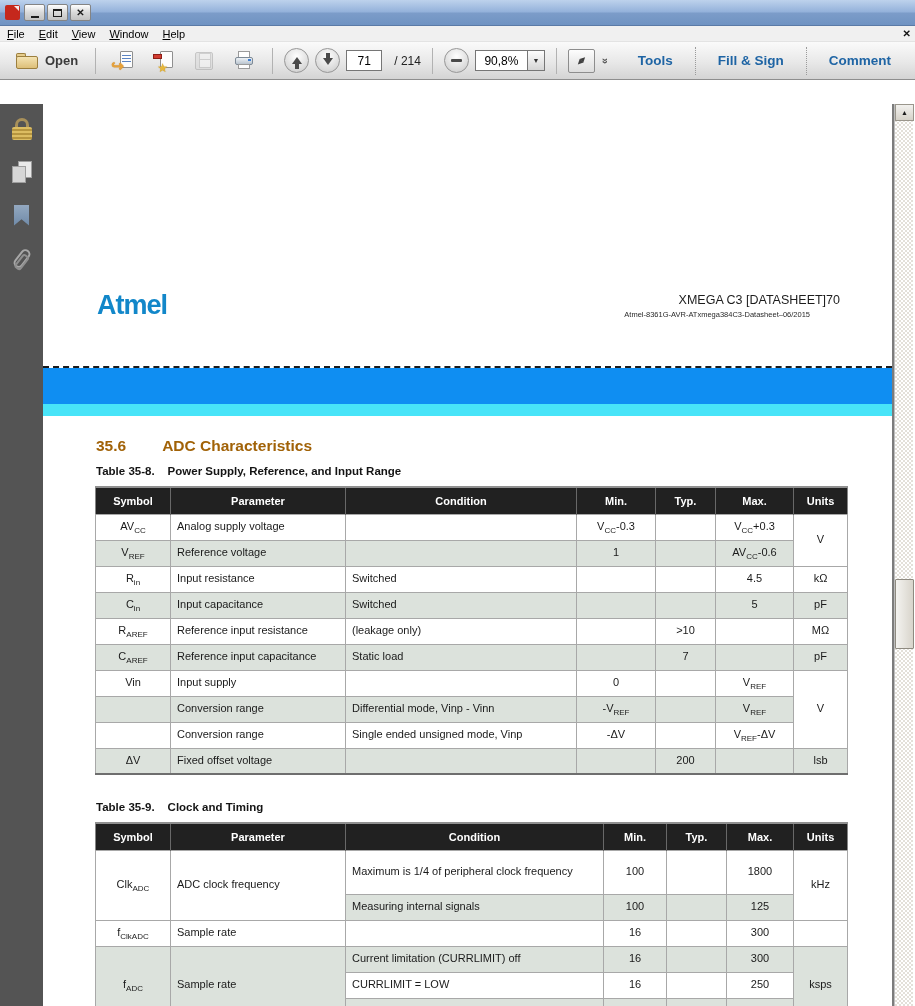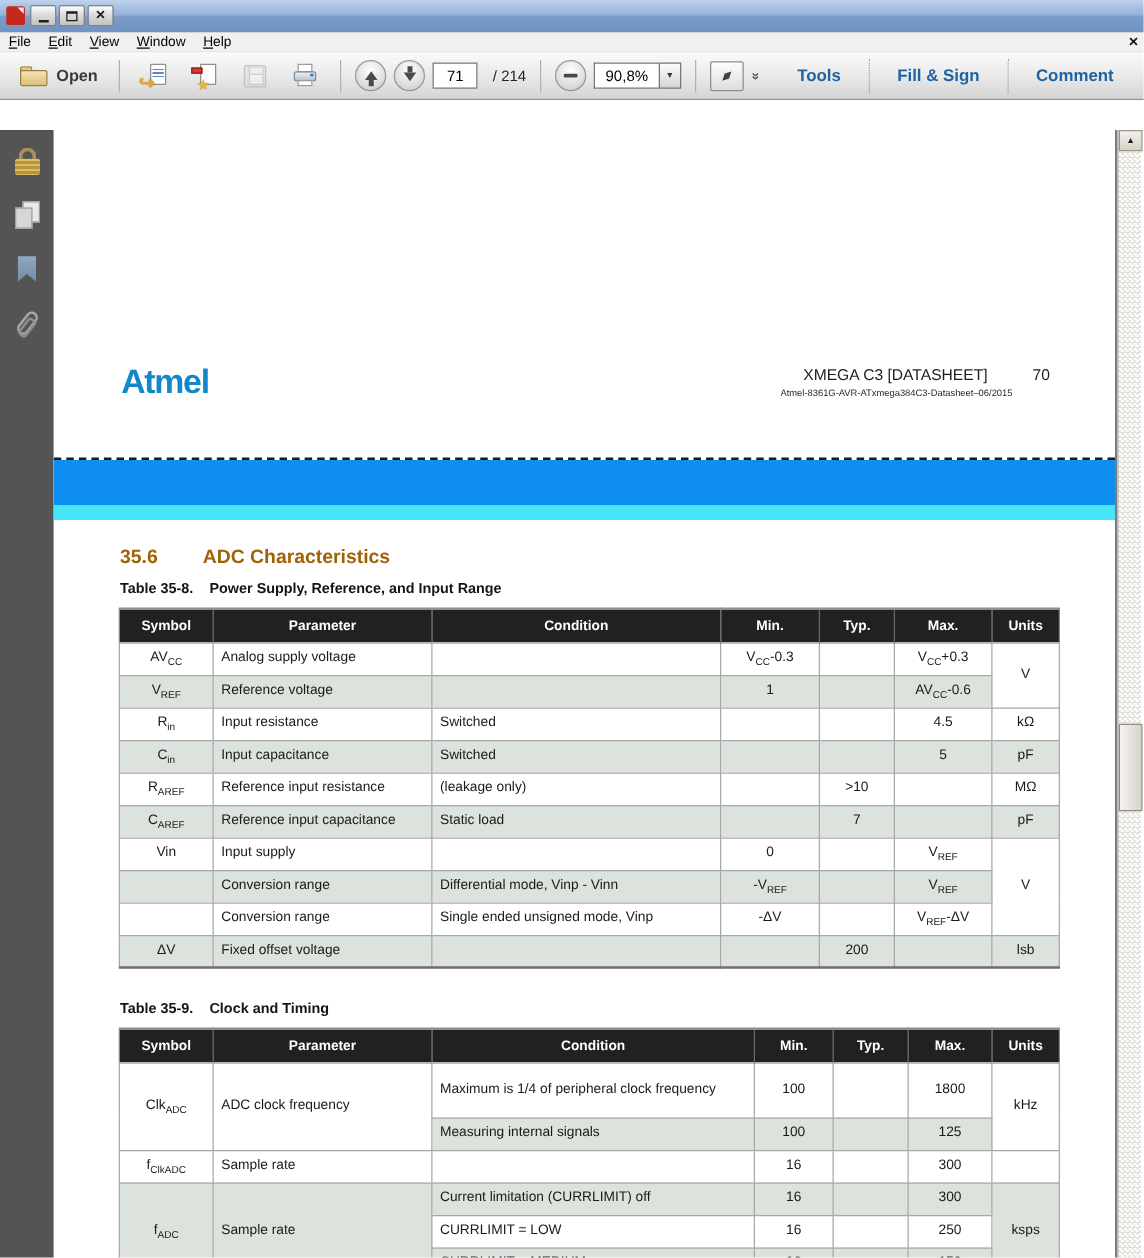--- a/index.html
+++ b/index.html
@@ -113,21 +113,21 @@
 
   .clip-i{ width:10px; height:21px; border:2px solid #a8a8a8; border-radius:5px; transform:rotate(38deg); position:relative;}
   .clip-i::after{ content:""; position:absolute; left:1px; top:3px; width:4px; height:13px; border:2px solid #8f8f8f; border-radius:3px;}
 
   .content{ width:851px; position:relative; background:#fff; overflow:hidden; border-right:2px solid #7c7c7c;}
 
   
   .atmel-logo{ position:absolute; left:54px; top:186px; font-size:27px; font-weight:bold;
     color:var(--atmel-blue,#1287c9); letter-spacing:-1px;}
   .pg-head{ position:absolute; top:189px; right:52px; text-align:right;}
-  .pg-head-line1{ display:flex; align-items:baseline; justify-content:flex-end; gap:36px;
+  .pg-head-line1{ display:flex; align-items:baseline; justify-content:flex-end; 
     font-size:12.5px; color:#1d1d1d;}
   .pg-ref{ font-size:7.5px; color:#2a2a2a; margin-top:3px; margin-right:30px;}
 
   .band{ position:absolute; left:0; right:0; top:262px;}
   .band .dash{ height:0; border-top:2px dashed #1a1a1a;}
   .band .blue{ height:36px; background:var(--band-blue,#0f8ef2);}
   .band .cyan{ height:12px; background:var(--band-cyan,#48e4f8);}
 
   .sec-head{ position:absolute; left:53px; top:333px; font-size:15.5px; font-weight:bold; color:#a16207; display:flex; gap:36px;}
   .tbl-cap{ position:absolute; left:53px; font-size:11.5px; font-weight:bold; color:#141414; display:flex; gap:13px;}

